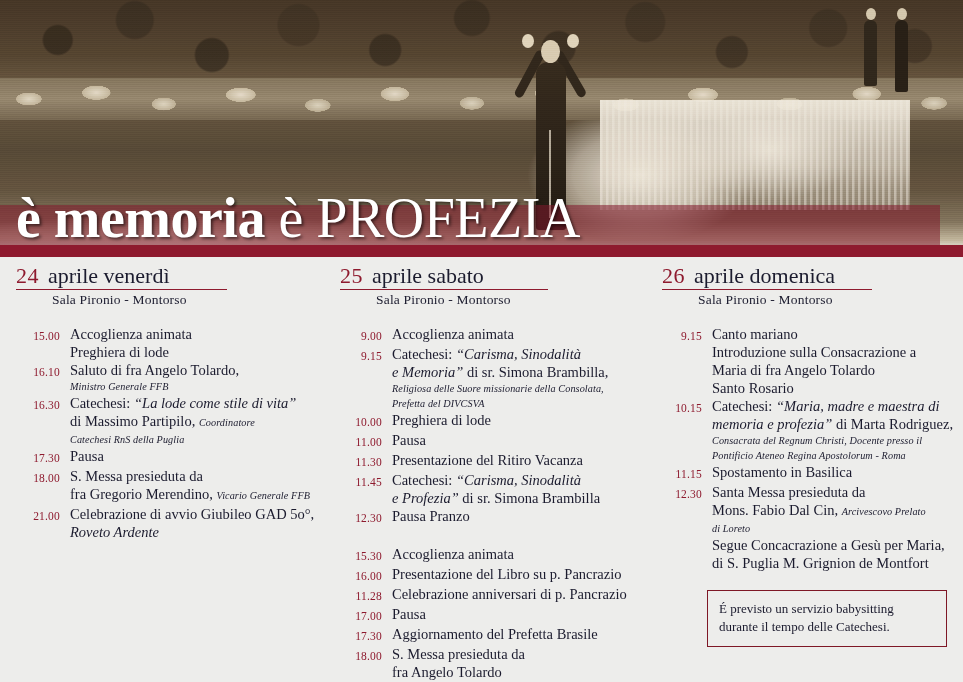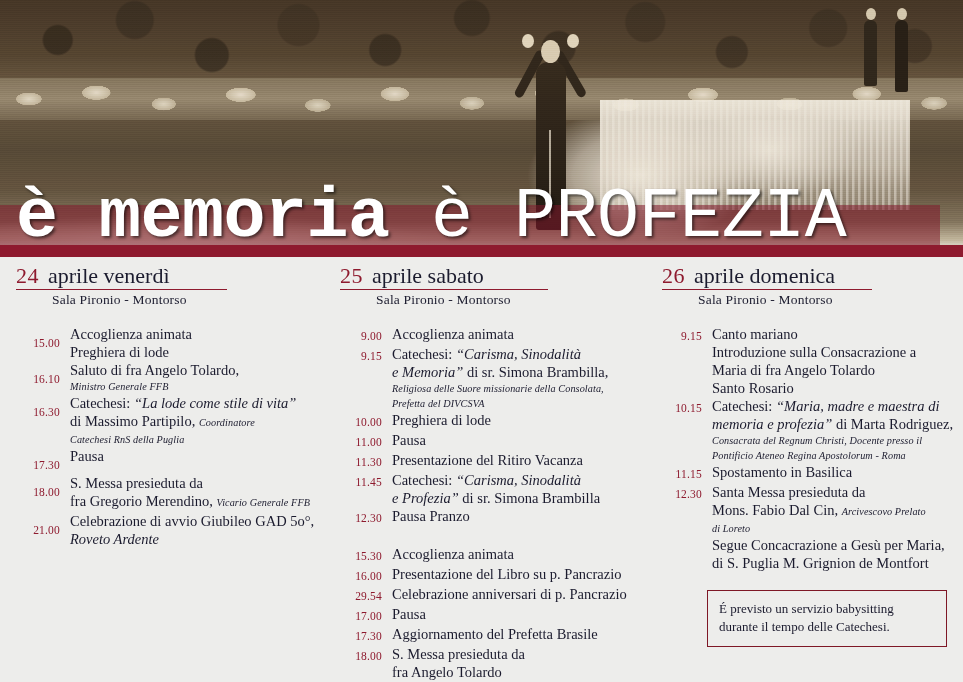--- a/index.html
+++ b/index.html
@@ -181,22 +181,22 @@
     left: 0; top: 245px;
     width: 963px; height: 12px;
     background: #8e1a2e;
   }
   .banner-title {
     position: absolute;
     left: 16px; top: 178px;
     width: 940px;
     height: 80px;
     color: #ffffff;
-    font-family: Liberation Mono, monospace;
-    font-size: 70px;
+    font-family: Liberation Serif, serif;
+    font-size: 56px;
     line-height: 80px;
     letter-spacing: -0.5px;
     white-space: nowrap;
     text-shadow: 2px 2px 3px rgba(0,0,0,0.55);
   }
   .banner-title .pt1 { font-weight: 700; }
   .banner-title .pt2 { font-weight: 400; }
 
   
   .cols {
@@ -253,21 +253,21 @@
   }
   .time {
     flex: 0 0 auto;
     text-align: right;
     color: #8e1a2e;
     font-size: 11.5px;
     line-height: 18px;
     padding-top: 2px;
     letter-spacing: 0.2px;
   }
-  #col-0 .time { width: 44px; margin-top: 7px; }
+  #col-0 .time { width: 44px; }
   #col-1 .time { width: 42px; }
   #col-2 .time { width: 40px; }
   .evt {
     flex: 1 1 auto;
     padding-left: 10px;
     color: #1b1b2e;
     font-size: 14.5px;
     line-height: 18px;
   }
   .evt .ln { display: block; }
@@ -446,21 +446,21 @@
               <span class="ln">Accoglienza animata</span>
             </div>
           </div>
           <div class="row">
             <div class="time">16.00</div>
             <div class="evt">
               <span class="ln">Presentazione del Libro su p. Pancrazio</span>
             </div>
           </div>
           <div class="row">
-            <div class="time">29.54</div>
+            <div class="time">11.28</div>
             <div class="evt">
               <span class="ln">Celebrazione anniversari di p. Pancrazio</span>
             </div>
           </div>
           <div class="row">
             <div class="time">17.00</div>
             <div class="evt">
               <span class="ln">Pausa</span>
             </div>
           </div>

